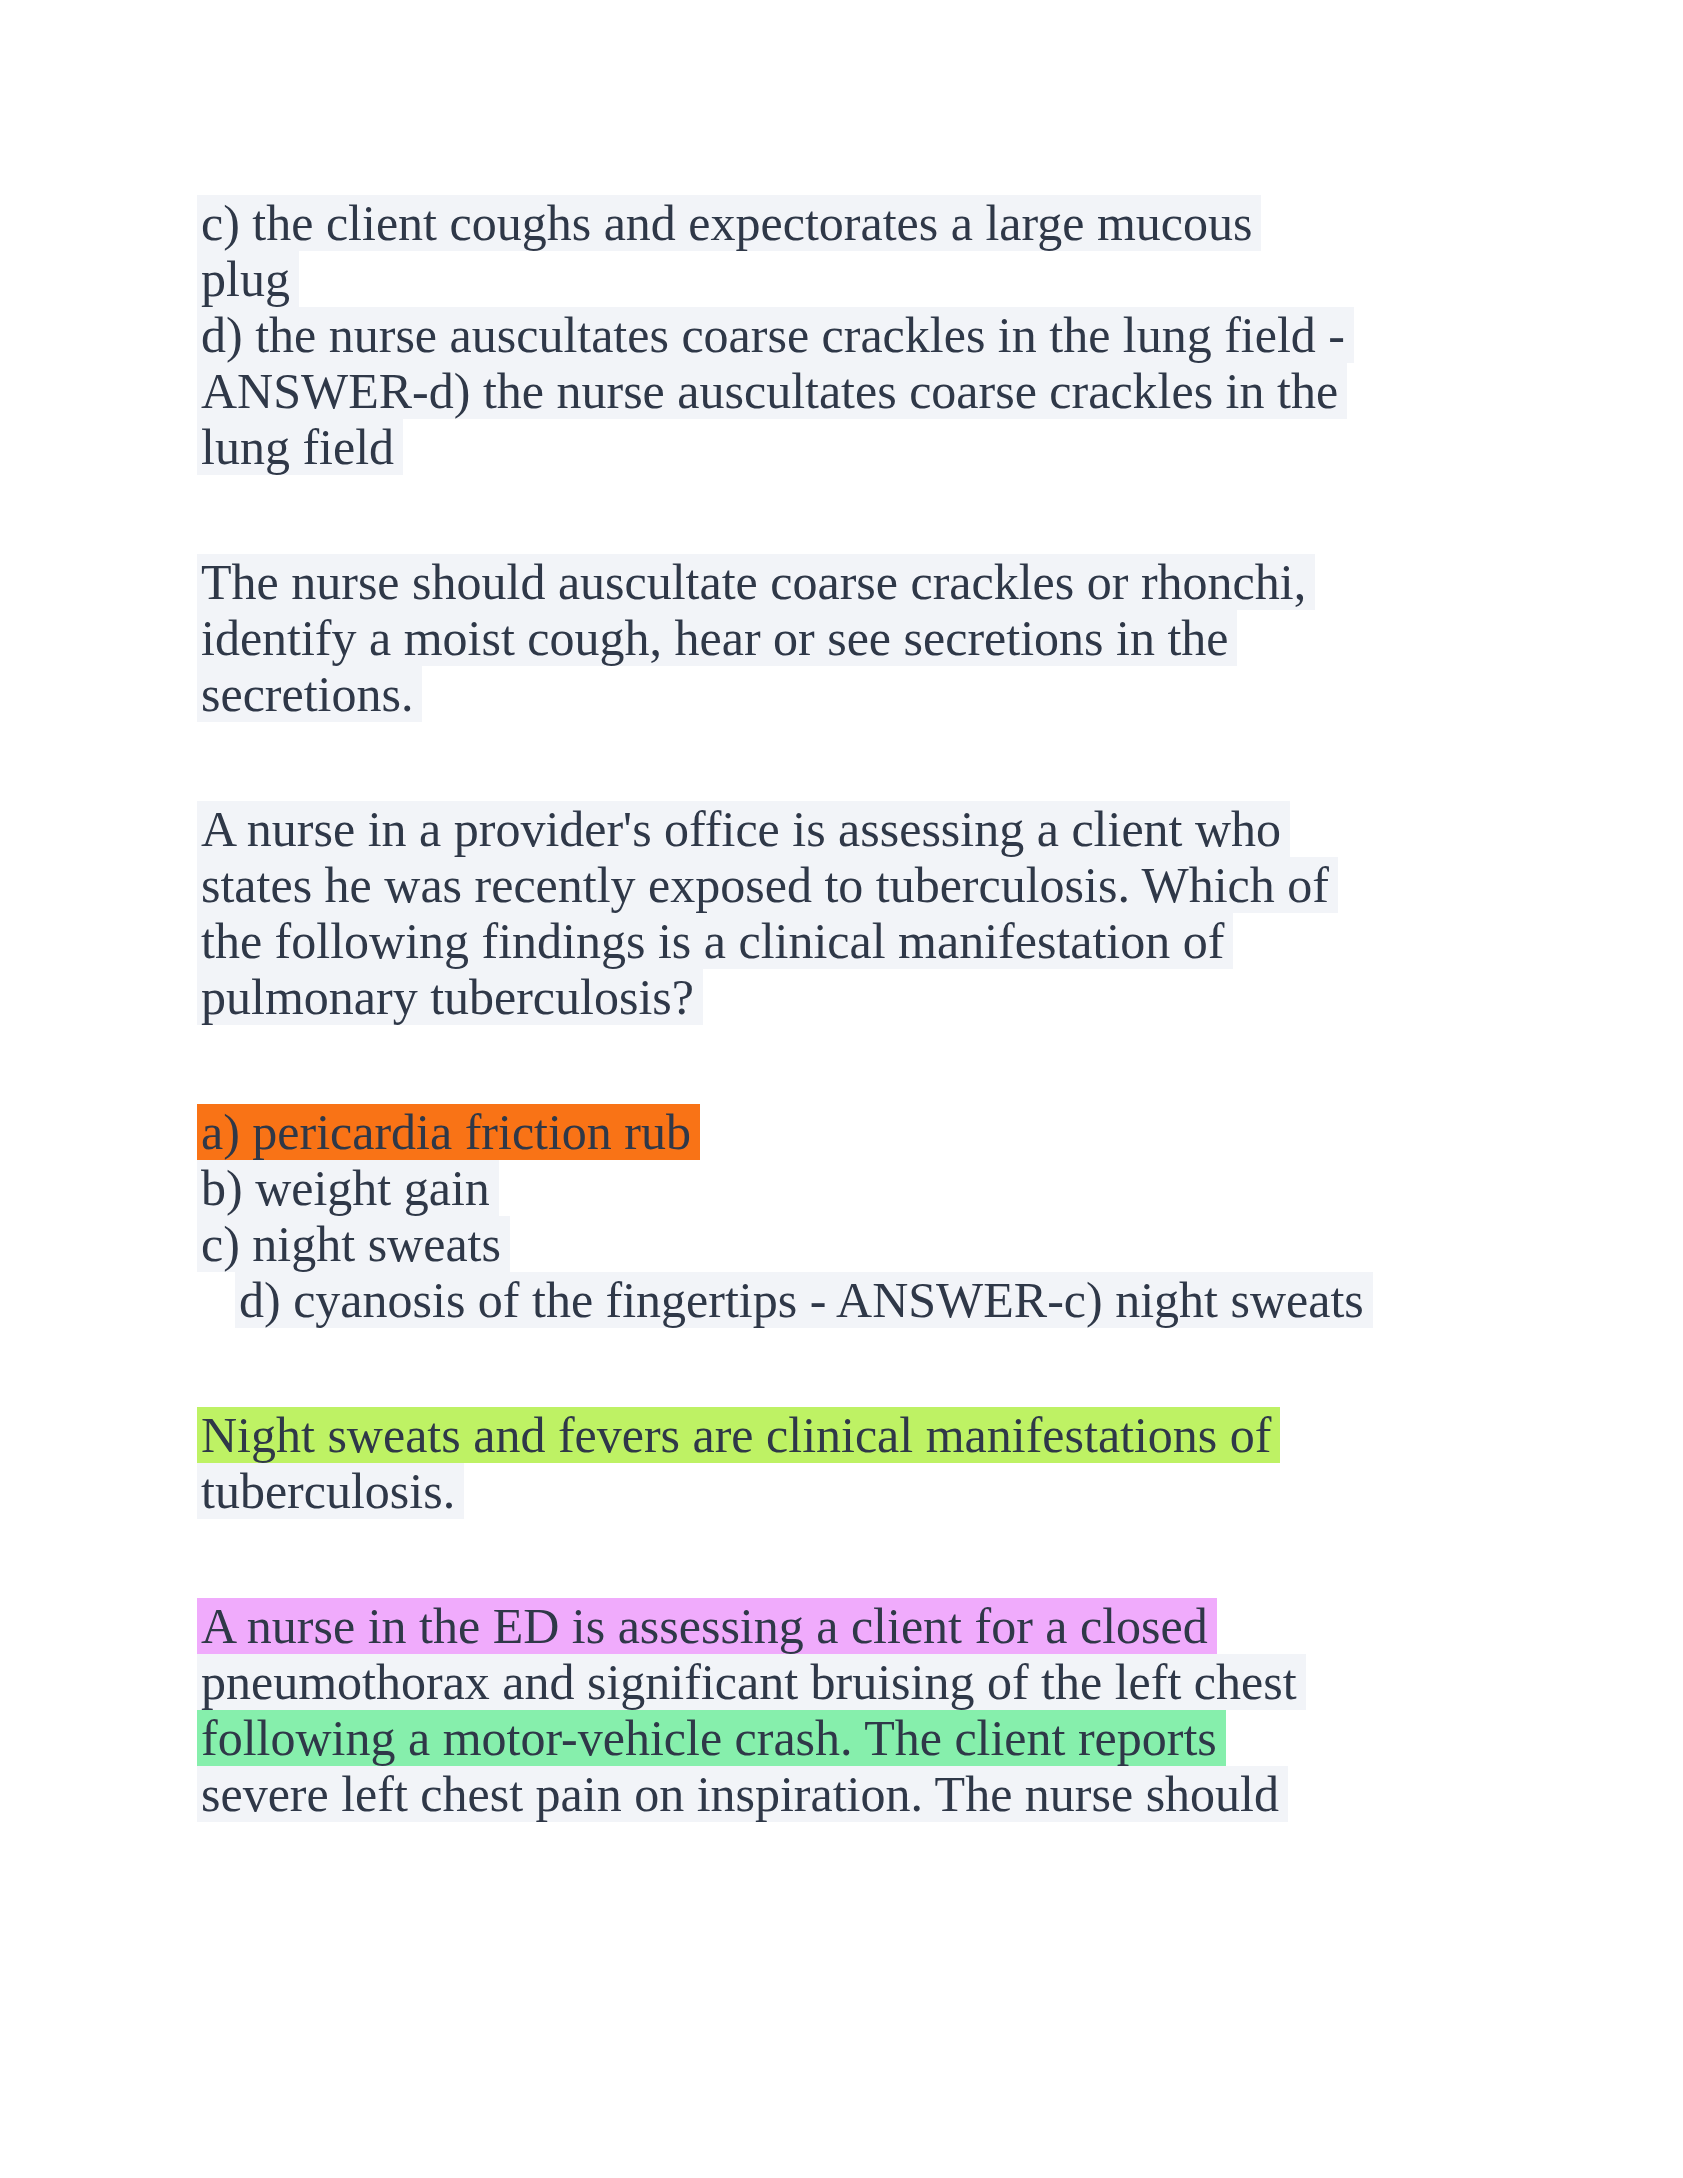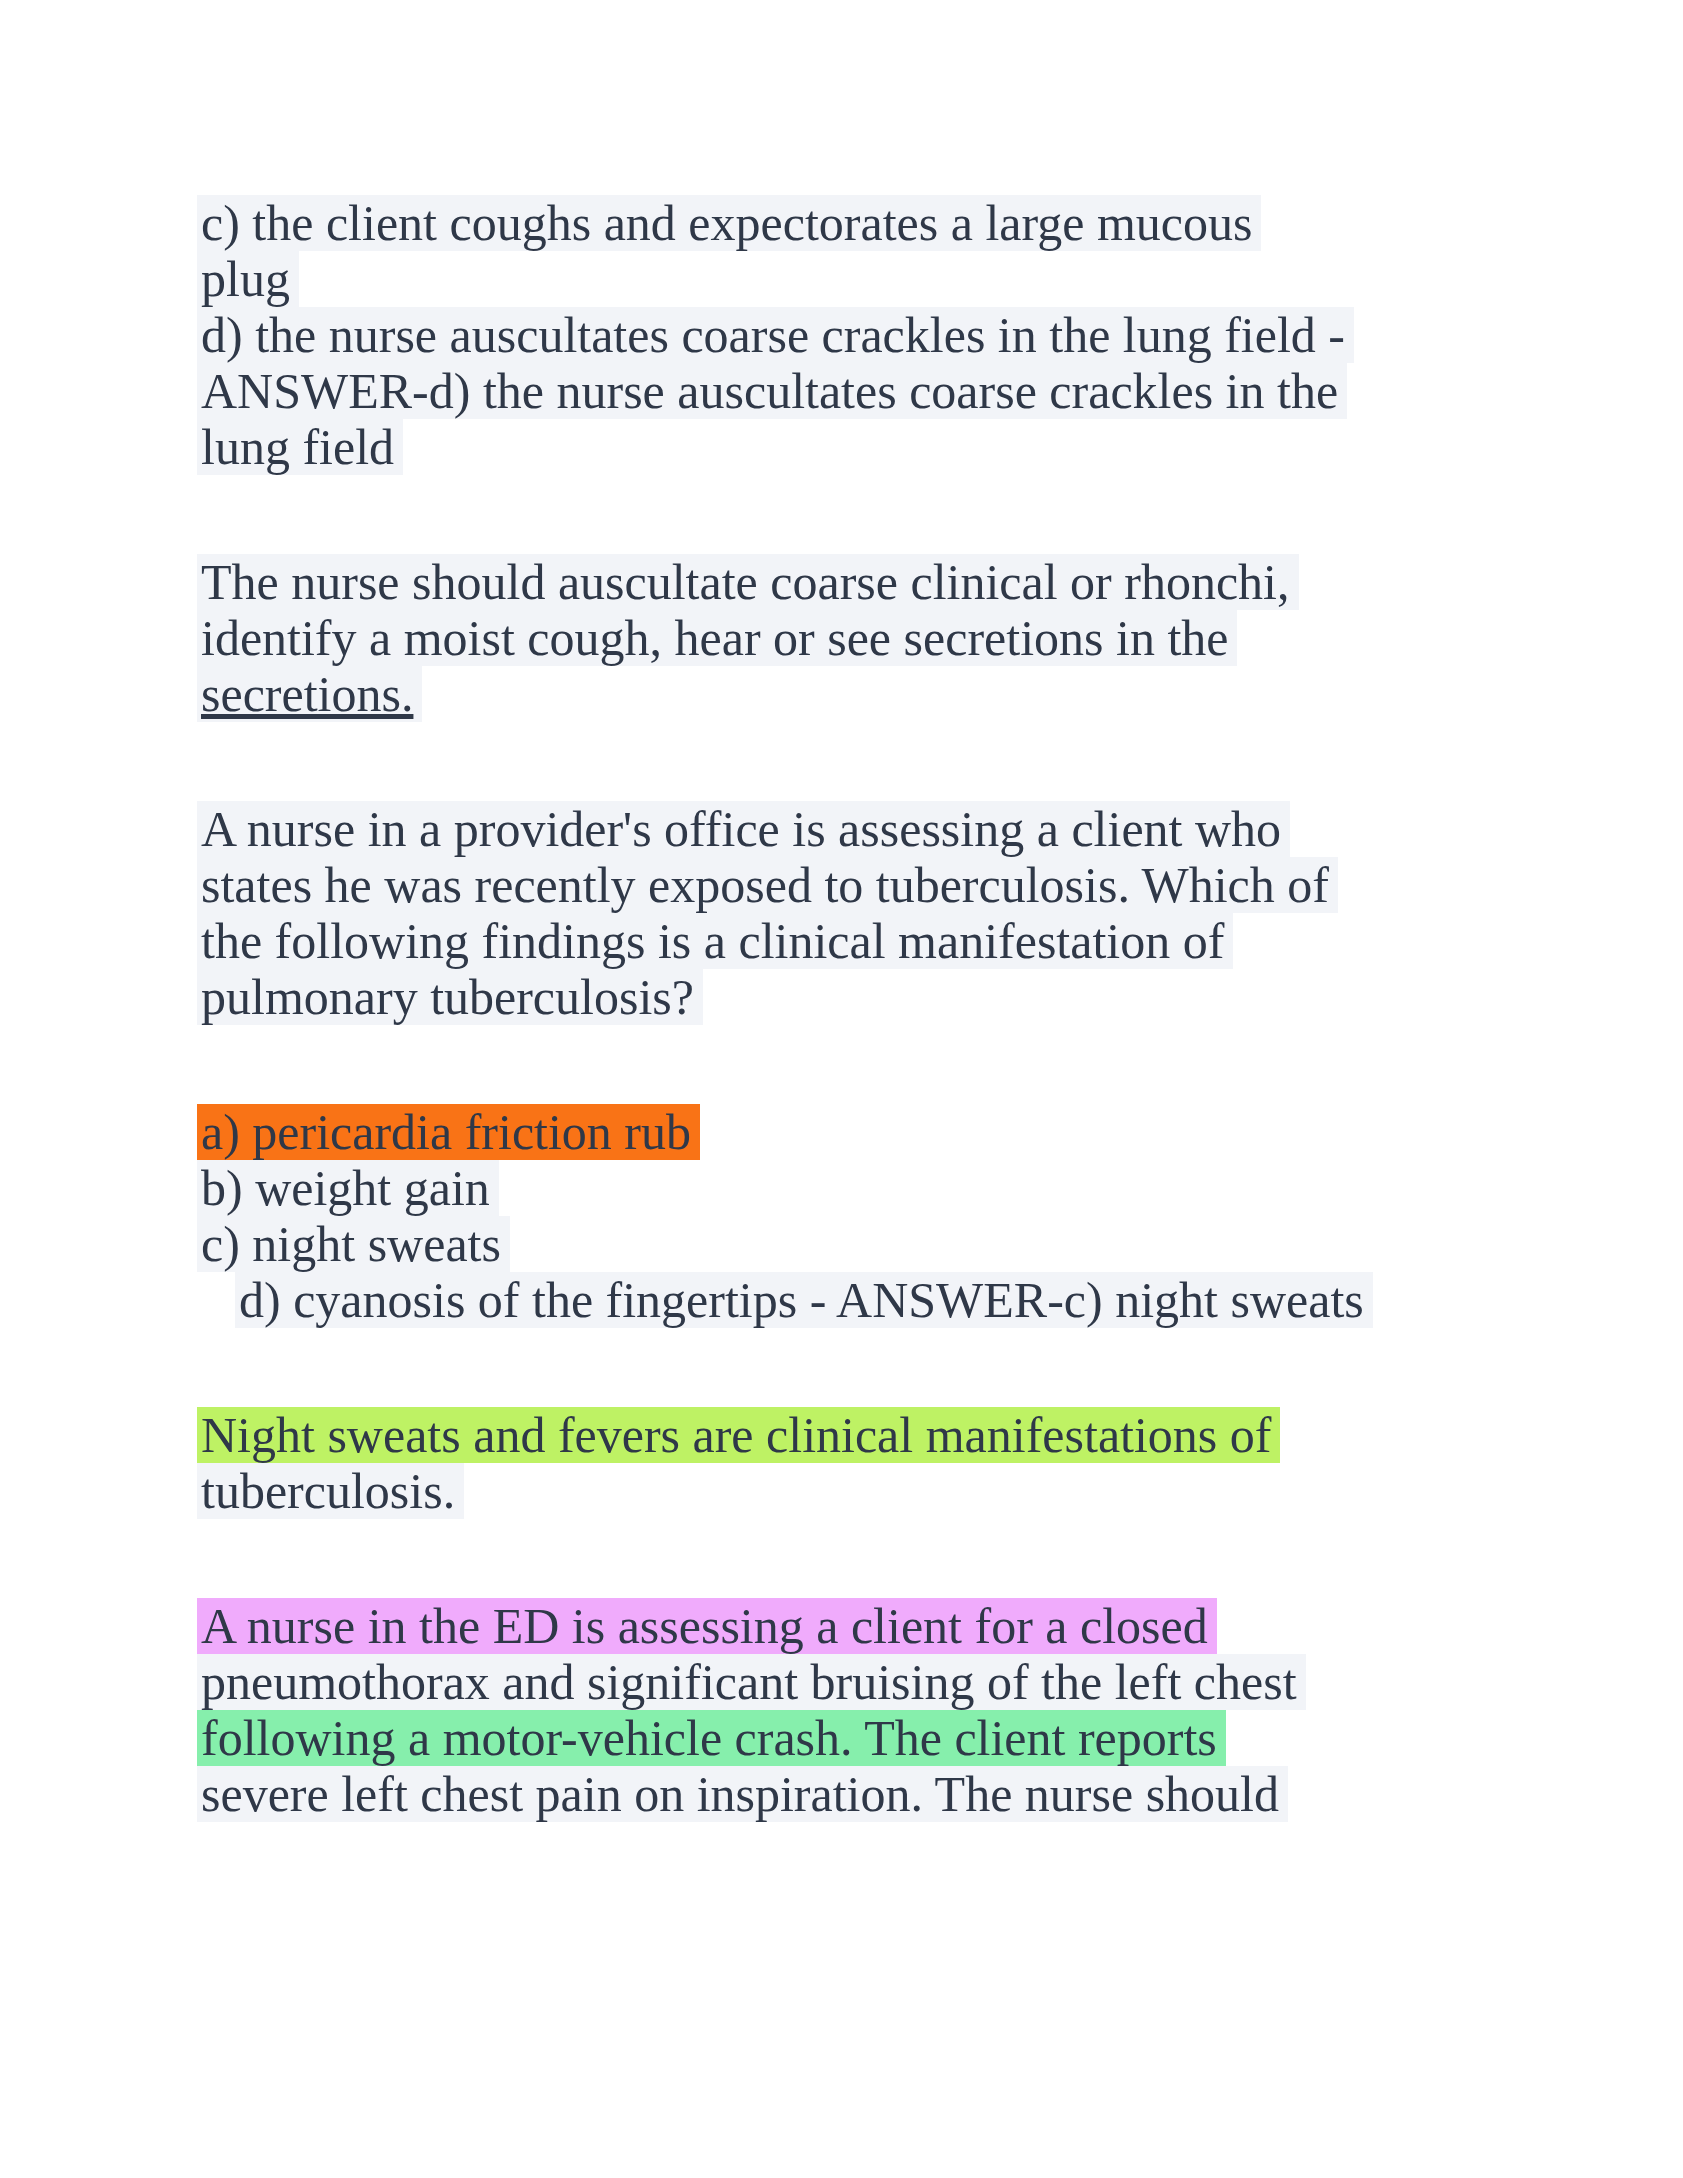--- a/index.html
+++ b/index.html
@@ -50,23 +50,23 @@
 <div class="page">
   <div class="text-column" id="doc-root" style="color: rgb(47, 56, 72);">
       <div class="para">
         <div class="line"><span class="hl" style="background: rgb(242, 244, 248);">c) the client coughs and expectorates a large mucous</span></div>
         <div class="line"><span class="hl" style="background: rgb(242, 244, 248);">plug</span></div>
         <div class="line"><span class="hl" style="background: rgb(242, 244, 248);">d) the nurse auscultates coarse crackles in the lung field -</span></div>
         <div class="line"><span class="hl" style="background: rgb(242, 244, 248);">ANSWER-d) the nurse auscultates coarse crackles in the</span></div>
         <div class="line"><span class="hl" style="background: rgb(242, 244, 248);">lung field</span></div>
       </div>
       <div class="para">
-        <div class="line"><span class="hl" style="background: rgb(242, 244, 248);">The nurse should auscultate coarse clinical or rhonchi,</span></div>
+        <div class="line"><span class="hl" style="background: rgb(242, 244, 248);">The nurse should auscultate coarse crackles or rhonchi,</span></div>
         <div class="line"><span class="hl" style="background: rgb(242, 244, 248);">identify a moist cough, hear or see secretions in the</span></div>
-        <div class="line"><span class="hl" style="background: rgb(242, 244, 248); text-decoration: underline;">secretions.</span></div>
+        <div class="line"><span class="hl" style="background: rgb(242, 244, 248);">secretions.</span></div>
       </div>
       <div class="para">
         <div class="line"><span class="hl" style="background: rgb(242, 244, 248);">A nurse in a provider's office is assessing a client who</span></div>
         <div class="line"><span class="hl" style="background: rgb(242, 244, 248);">states he was recently exposed to tuberculosis. Which of</span></div>
         <div class="line"><span class="hl" style="background: rgb(242, 244, 248);">the following findings is a clinical manifestation of</span></div>
         <div class="line"><span class="hl" style="background: rgb(242, 244, 248);">pulmonary tuberculosis?</span></div>
       </div>
       <div class="para">
         <div class="line"><span class="hl" style="background: #f97316;">a) pericardia friction rub</span></div>
         <div class="line"><span class="hl" style="background: rgb(242, 244, 248);">b) weight gain</span></div>

